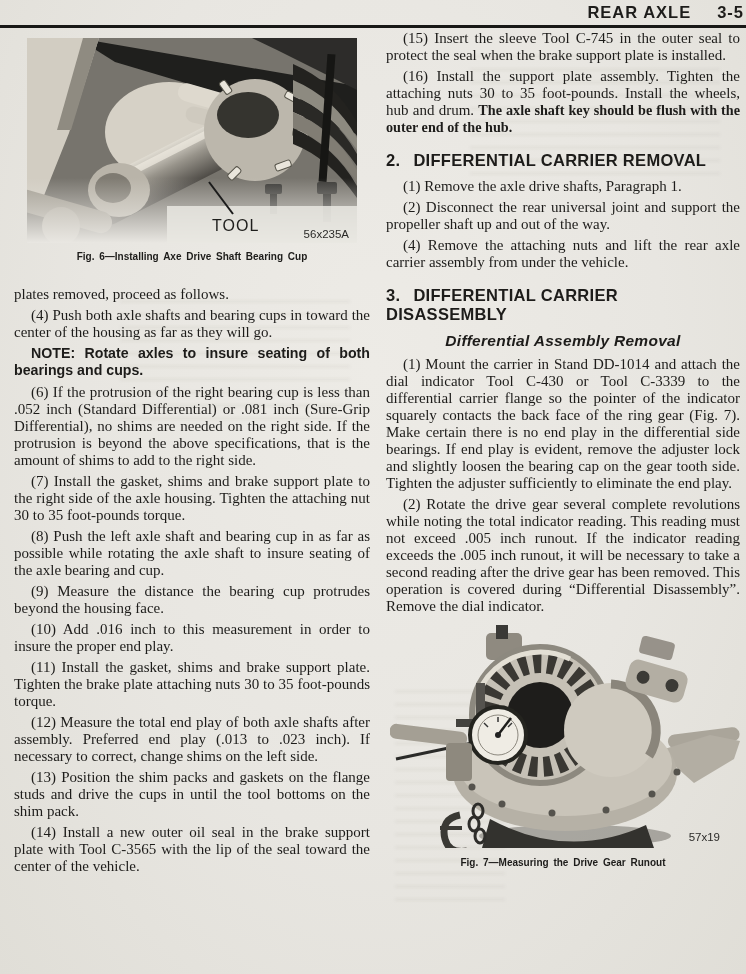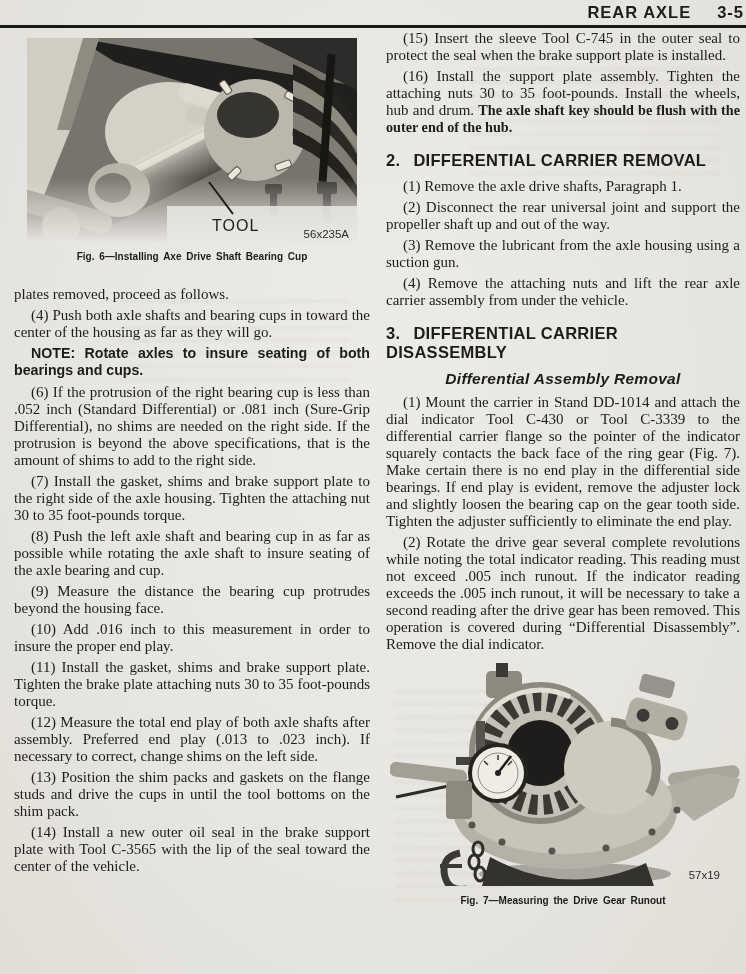--- a/index.html
+++ b/index.html
@@ -175,21 +175,20 @@
   </div>
 
   <div class="col col-right">
 
     <p class="step">(15) Insert the sleeve Tool C-745 in the outer seal to protect the seal when the brake support plate is installed.</p>
     <p class="step"><span>(16) Install the support plate assembly. Tighten the attaching nuts 30 to 35 foot-pounds. Install the wheels, hub and drum.</span> <b class="bold-sans">The axle shaft key should be flush with the outer end of the hub.</b></p>
 
     <h2><span class="h-num">2.</span><span>DIFFERENTIAL CARRIER REMOVAL</span></h2>
     <p class="step">(1) Remove the axle drive shafts, Paragraph 1.</p>
     <p class="step">(2) Disconnect the rear universal joint and support the propeller shaft up and out of the way.</p>
-    <p class="step">(3) Remove the lubricant from the axle housing using a suction gun.</p>
     <p class="step">(4) Remove the attaching nuts and lift the rear axle carrier assembly from under the vehicle.</p>
 
     <h2><span class="h-num">3.</span><span>DIFFERENTIAL CARRIER DISASSEMBLY</span></h2>
     <h3>Differential Assembly Removal</h3>
     <p class="step">(1) Mount the carrier in Stand DD-1014 and attach the dial indicator Tool C-430 or Tool C-3339 to the differential carrier flange so the pointer of the indicator squarely contacts the back face of the ring gear (Fig. 7). Make certain there is no end play in the differential side bearings. If end play is evident, remove the adjuster lock and slightly loosen the bearing cap on the gear tooth side. Tighten the adjuster sufficiently to eliminate the end play.</p>
     <p class="step">(2) Rotate the drive gear several complete revolutions while noting the total indicator reading. This reading must not exceed .005 inch runout. If the indicator reading exceeds the .005 inch runout, it will be necessary to take a second reading after the drive gear has been removed. This operation is covered during “Differential Disassembly”. Remove the dial indicator.</p>
 
     <div class="figure">
       <div class="photo7">
         <svg width="350" height="225" viewBox="0 0 350 225">

